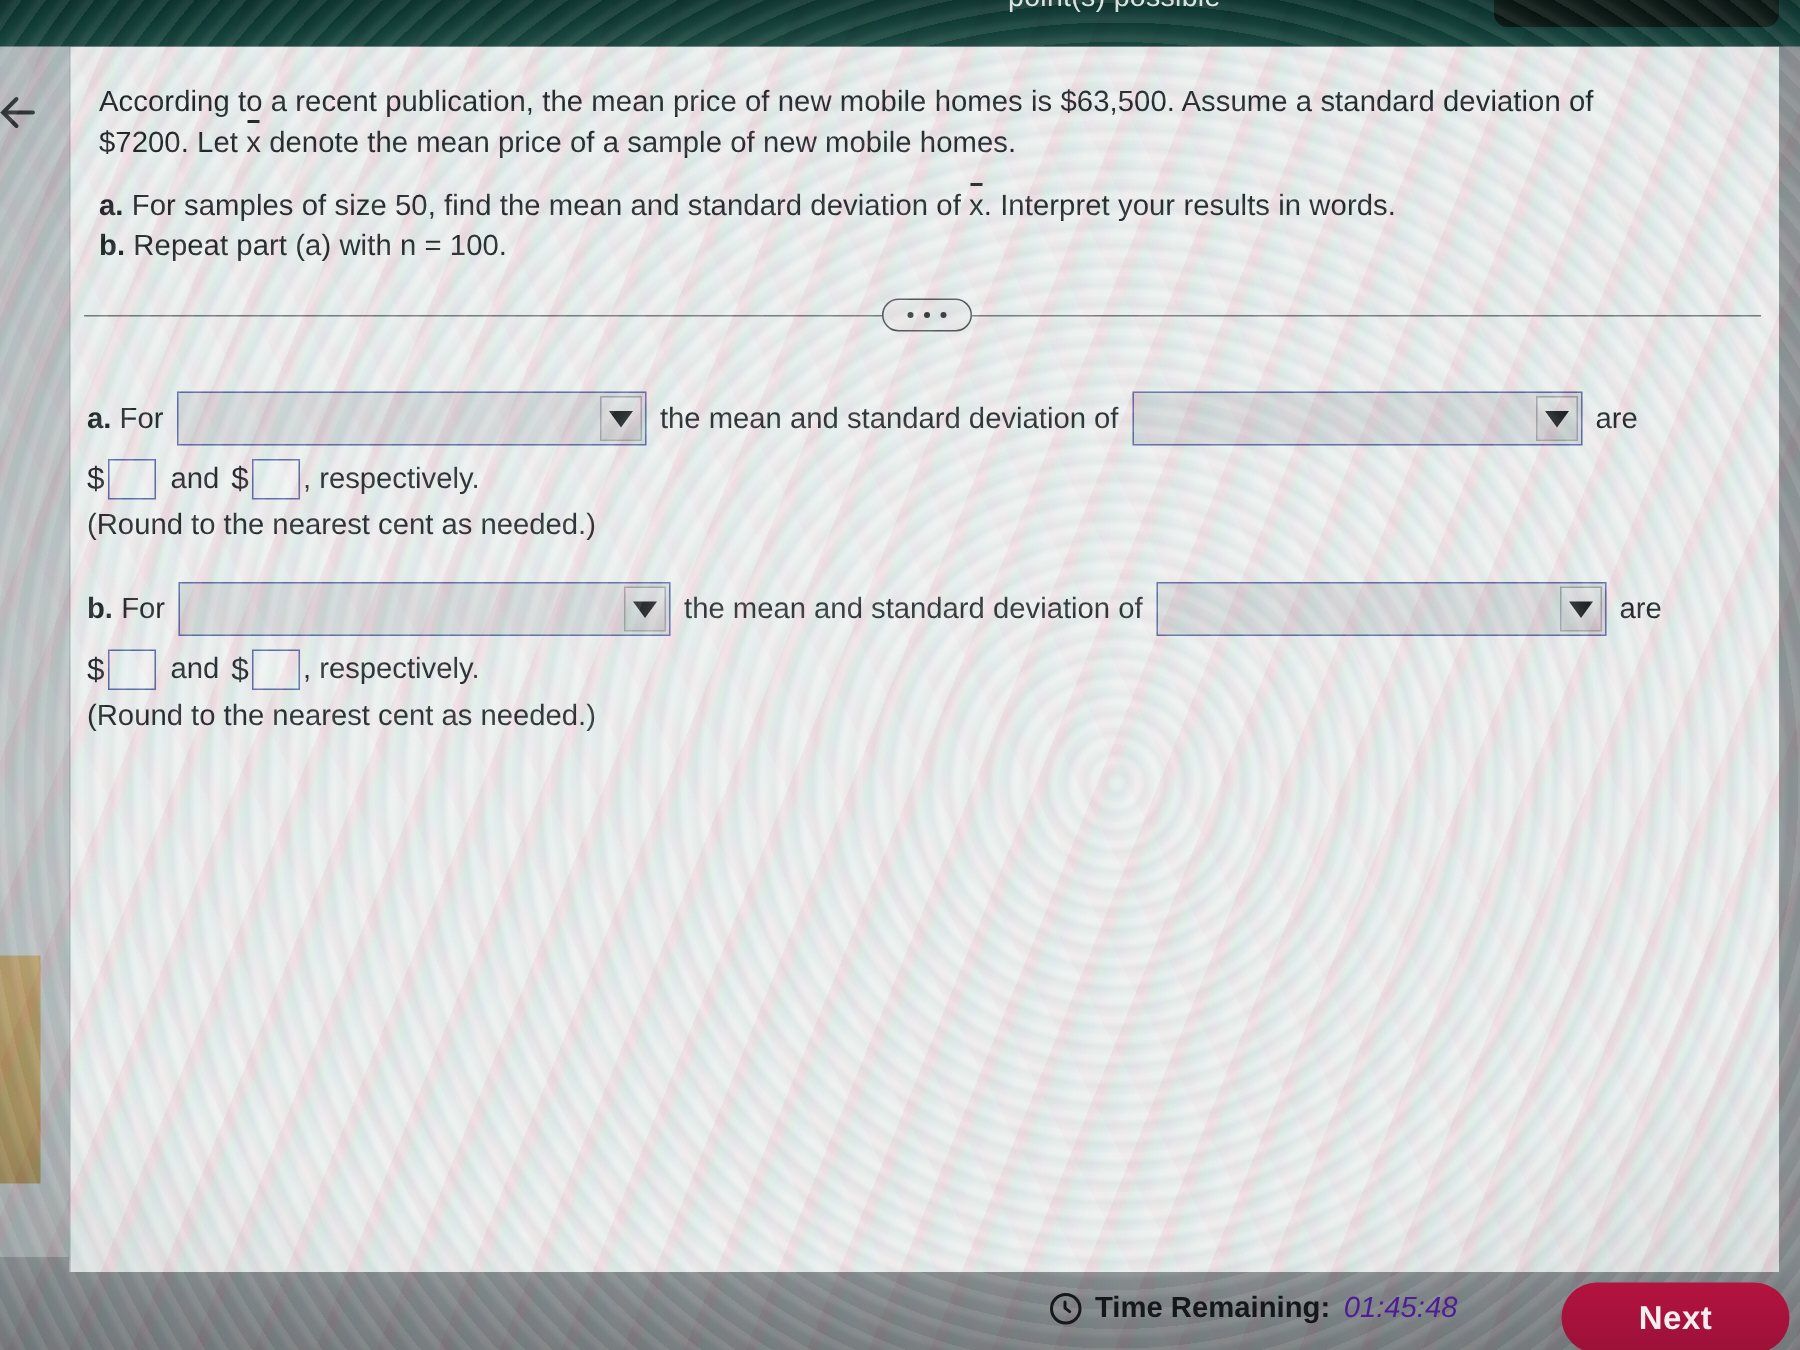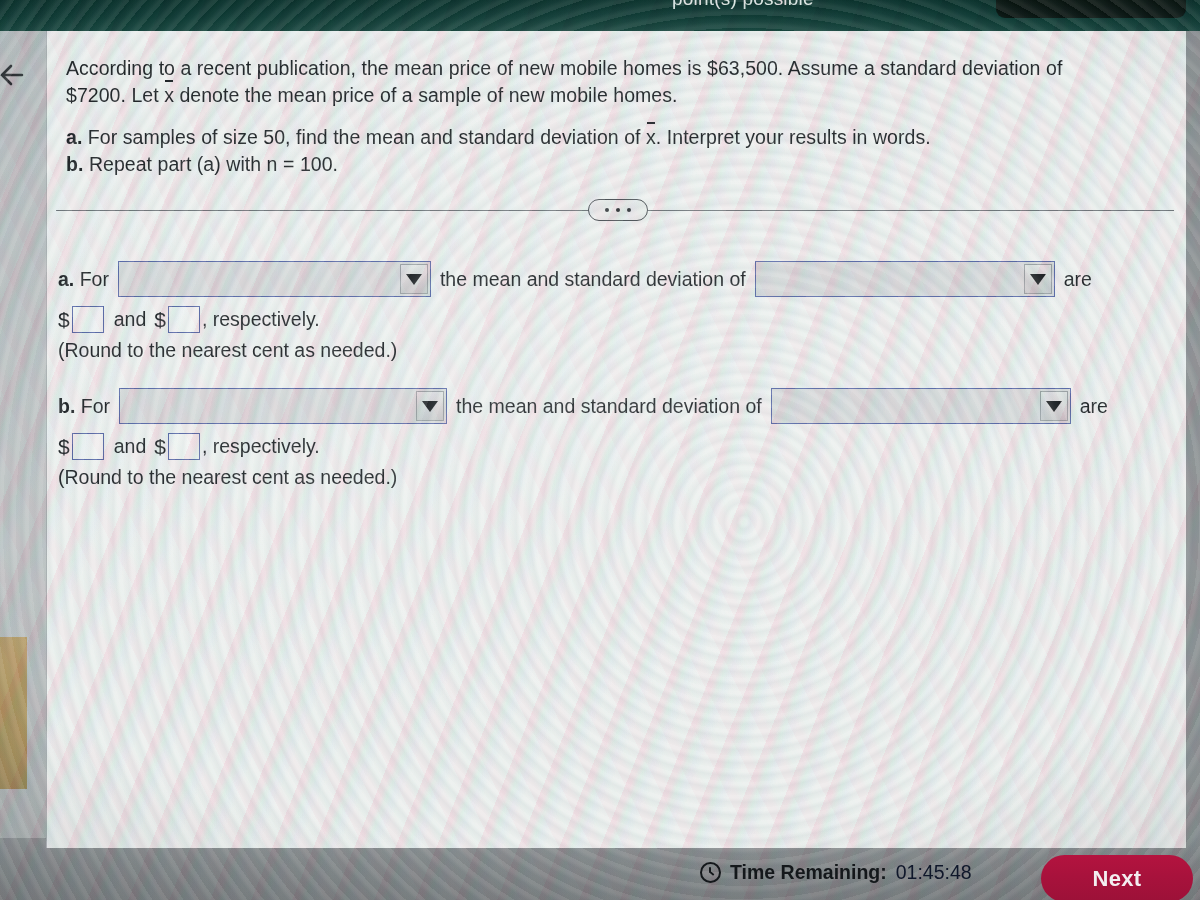--- a/index.html
+++ b/index.html
@@ -312,22 +312,23 @@
   .clock-icon::after  { width: 1.9px; height: 5.2px; left: 7.3px; top: 8.4px; transform: rotate(-52deg); transform-origin: top center; }
 
   .time-label {
     font-size: 19.5px;
     font-weight: bold;
     color: #14181b;
     white-space: nowrap;
   }
   .time-value {
     font-size: 19.5px;
-    color: #0f172a;
+    color: #4c1d95;
     white-space: nowrap;
+    font-style: italic;
   }
 
   .next-btn {
     position: absolute;
     z-index: 12;
     left: 1041px;
     top: 855px;
     width: 152px;
     height: 47px;
     border: none;

